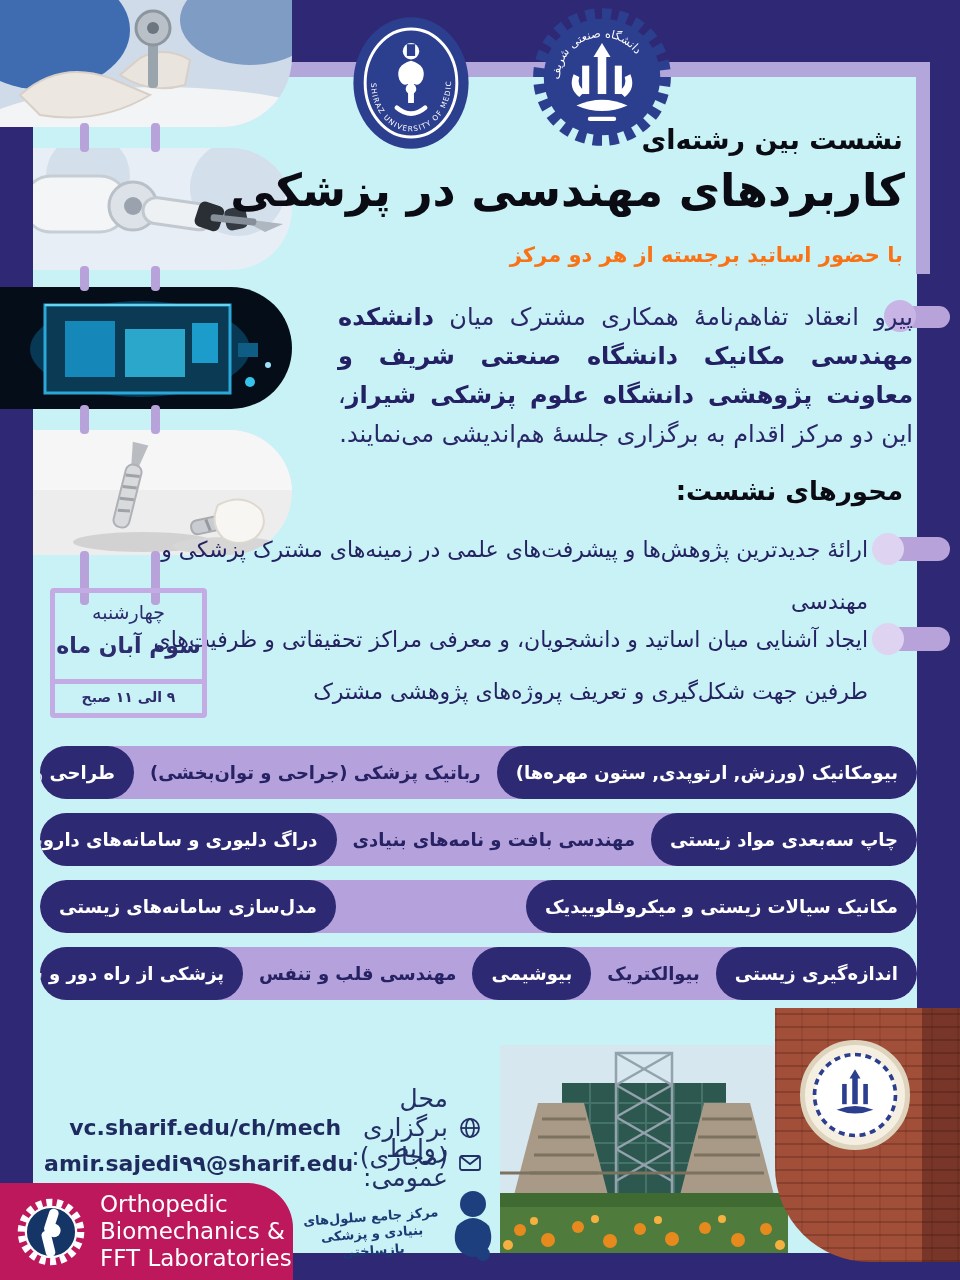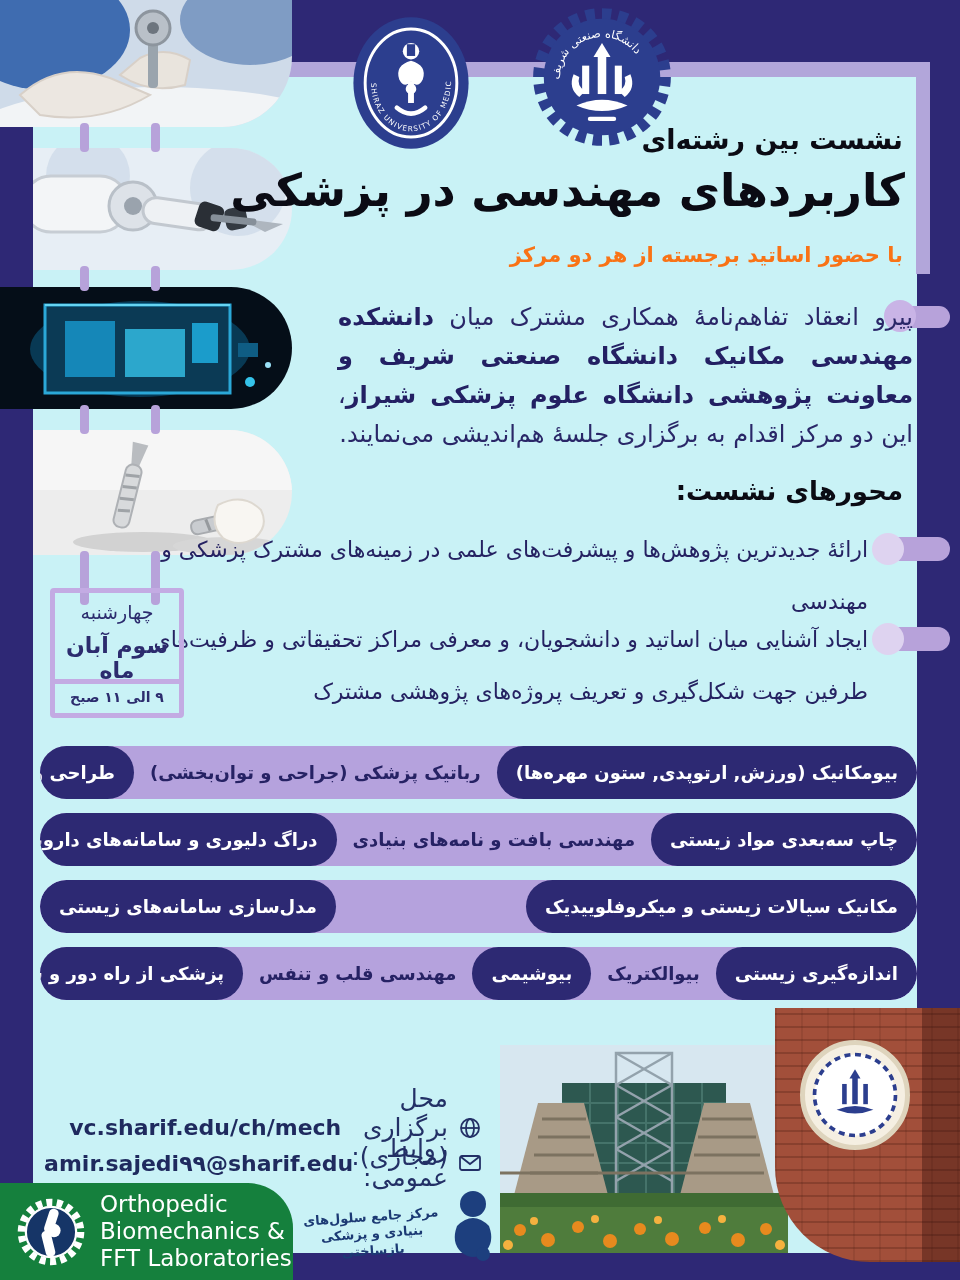--- a/index.html
+++ b/index.html
@@ -25,21 +25,21 @@
   .intro{position:absolute;right:47px;top:298px;width:575px;direction:rtl;text-align:justify;text-align-last:right;
          font-size:24px;line-height:39px;color:#2a2768;}
   .intro b{color:#232063;}
 
   .bullet-bar{position:absolute;height:22px;background:#b7a2da;border-radius:12px;}
   .bullet-dot{position:absolute;border-radius:50%;}
 
   .agenda-heading{position:absolute;right:57px;top:476px;font-size:26px;font-weight:900;color:#0b0b14;direction:rtl;}
   .agenda-item{position:absolute;direction:rtl;text-align:right;font-size:22px;line-height:52px;color:#252262;}
 
-  .calendar{position:absolute;left:50px;top:588px;width:134px;height:130px;border:5px solid #c3abe3;border-radius:4px;}
+  .calendar{position:absolute;left:50px;top:588px;width:157px;height:130px;border:5px solid #c3abe3;border-radius:4px;}
   .calendar .divider{position:absolute;left:0;top:86px;width:100%;height:5px;background:#c3abe3;}
   .cal-day{position:absolute;width:100%;top:8px;text-align:center;font-size:19px;color:#2c2c6e;direction:rtl;}
   .cal-date{position:absolute;width:100%;top:40px;text-align:center;font-size:22px;font-weight:800;color:#2c2c6e;direction:rtl;}
   .cal-time{position:absolute;width:100%;top:96px;text-align:center;font-size:14px;font-weight:800;color:#2c2c6e;direction:rtl;}
 
   .pill-row{position:absolute;left:40px;width:877px;height:53px;background:#b5a2dd;border-radius:27px;
             direction:rtl;display:flex;align-items:center;justify-content:space-between;overflow:hidden;}
   .pill-dark{background:#2d2973;color:#ffffff;border-radius:27px;height:53px;display:flex;align-items:center;
              padding:0 19px;font-weight:700;font-size:18px;white-space:nowrap;}
   .pill-light{color:#262264;font-weight:700;font-size:18px;padding:0 16px;white-space:nowrap;}
@@ -50,21 +50,21 @@
 
   .building{position:absolute;left:500px;top:1045px;width:288px;height:208px;}
   .brick{position:absolute;left:775px;top:1008px;width:185px;height:254px;border-bottom-left-radius:95px;overflow:hidden;z-index:4;
          background:#a24f3a;
          background-image:repeating-linear-gradient(0deg,rgba(60,20,10,.25) 0 2px,rgba(0,0,0,0) 2px 13px),
                           repeating-linear-gradient(90deg,rgba(60,20,10,.12) 0 2px,rgba(0,0,0,0) 2px 26px);}
   .brick .shade{position:absolute;right:0;top:0;width:38px;height:100%;background:rgba(40,10,5,.35);}
   .medallion{position:absolute;left:25px;top:32px;width:110px;height:110px;border-radius:50%;
              background:#f5efe2;border:5px solid #ded4bd;display:flex;align-items:center;justify-content:center;}
 
-  .labbox{position:absolute;left:0;top:1183px;width:293px;height:97px;background:#15803d;border-top-right-radius:45px;
+  .labbox{position:absolute;left:0;top:1183px;width:293px;height:97px;background:#be185d;border-top-right-radius:45px;
           display:flex;align-items:center;gap:12px;padding:0 10px 0 14px;z-index:6;}
   .labtext{color:#fff;font-family:"Liberation Serif","DejaVu Serif",serif;font-size:23px;line-height:27px;white-space:nowrap;}
   .stem{position:absolute;left:292px;top:1208px;width:160px;text-align:center;transform:rotate(-4deg);
         font-size:13px;font-weight:700;color:#1c3a74;direction:rtl;line-height:17px;}
   .blob{position:absolute;left:443px;top:1188px;}
 </style>
 </head>
 <body>
 
 <div id="poster">

